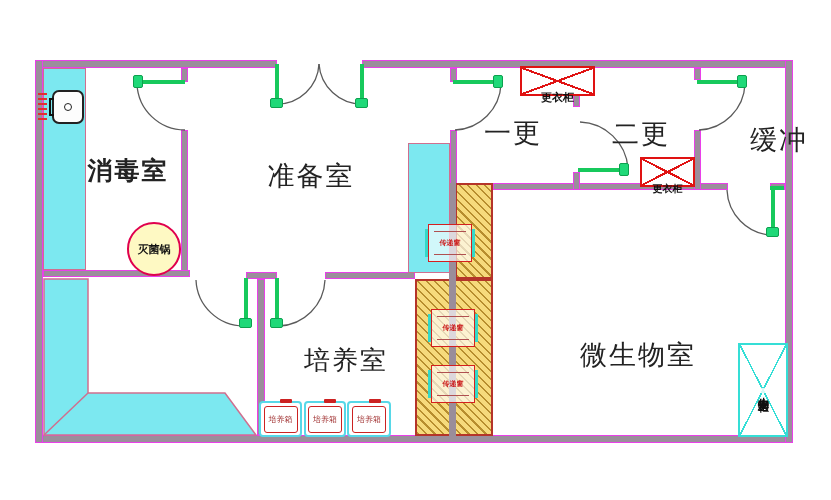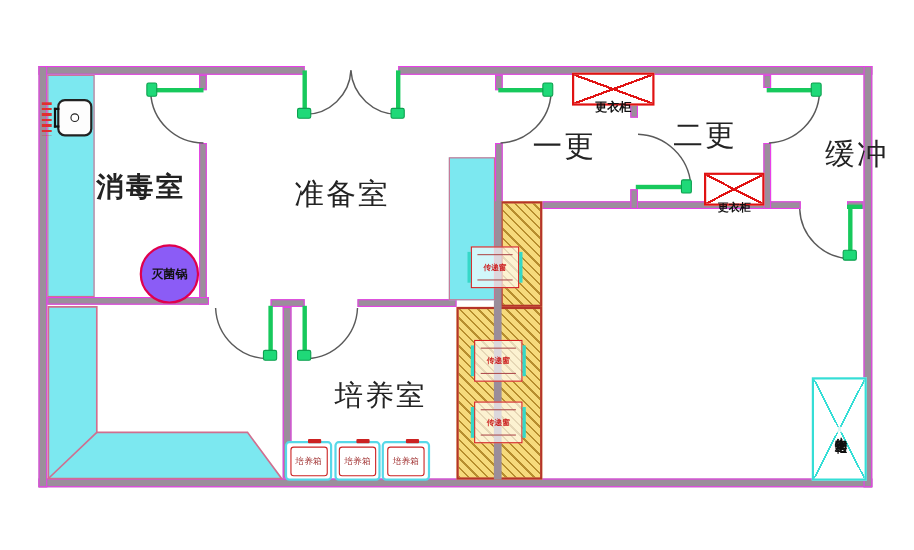--- a/index.html
+++ b/index.html
@@ -20,21 +20,21 @@
   .lbl{position:absolute;transform:translate(-50%,-50%);color:#232323;white-space:nowrap;}
   .room-lbl{font-size:27px;letter-spacing:2px;}
   
   .locker{position:absolute;background:#fff;border:2px solid #e01212;box-sizing:border-box;
           display:flex;align-items:center;justify-content:center;
           background-image:
             linear-gradient(to top right,transparent calc(50% - 1px),#e01212 calc(50% - 1px),#e01212 calc(50% + 1px),transparent calc(50% + 1px)),
             linear-gradient(to bottom right,transparent calc(50% - 1px),#e01212 calc(50% - 1px),#e01212 calc(50% + 1px),transparent calc(50% + 1px));}
   .locker span{font-family:Liberation Serif, serif;font-weight:bold;font-size:11px;color:#111;margin-top:33px;}
   
-  .sterilizer{position:absolute;width:54px;height:54px;border-radius:50%;background:#8b5cf6;
+  .sterilizer{position:absolute;width:54px;height:54px;border-radius:50%;background:#fef9c3;
               border:2.5px solid #e0004d;box-sizing:border-box;display:flex;align-items:center;justify-content:center;}
   .sterilizer span{font-family:"Liberation Sans",sans-serif;font-weight:bold;font-size:11px;color:#111;}
   
   .passwin{position:absolute;background:rgba(255,255,255,.65);border:1.5px solid #d41f1f;box-sizing:border-box;
            display:flex;align-items:center;justify-content:center;}
   .passwin .side{position:absolute;top:4px;bottom:4px;width:3px;background:#35d8c8;}
   .passwin .side.l{left:-4px;} .passwin .side.r{right:-4px;}
   .passwin .dash{position:absolute;left:5px;right:5px;height:0;border-top:1.5px solid #b05050;}
   .passwin .dash.t{top:6px;} .passwin .dash.b{bottom:6px;}
   .passwin span{font-size:7px;font-weight:bold;color:#cc2020;letter-spacing:0;}
@@ -189,17 +189,18 @@
       </div>
   </div>
 
   <div class="bsc" style="left:738px;top:343px;width:50px;height:94px;">
     <span>生物安全柜</span>
   </div>
 
   <div class="lbl room-lbl" style="left:128px;top:170px;font-size:25px;font-weight:bold;">消毒室</div>
   <div class="lbl room-lbl" style="left:513px;top:133px;">一更</div>
   <div class="lbl room-lbl" style="left:311px;top:176px;">准备室</div>
-  <div class="lbl room-lbl" style="left:641px;top:123px;">二更</div>
+  <div class="lbl room-lbl" style="left:641px;top:134px;">二更</div>
   <div class="lbl room-lbl" style="left:747px;top:140px;margin-left:32px;">缓冲</div>
   <div class="lbl room-lbl" style="left:346px;top:360px;font-size:26px;">培养室</div>
+  <div class="lbl room-lbl" style="left:638px;top:355px;">微生物室</div>
 
 </div>
 
 </body></html>

